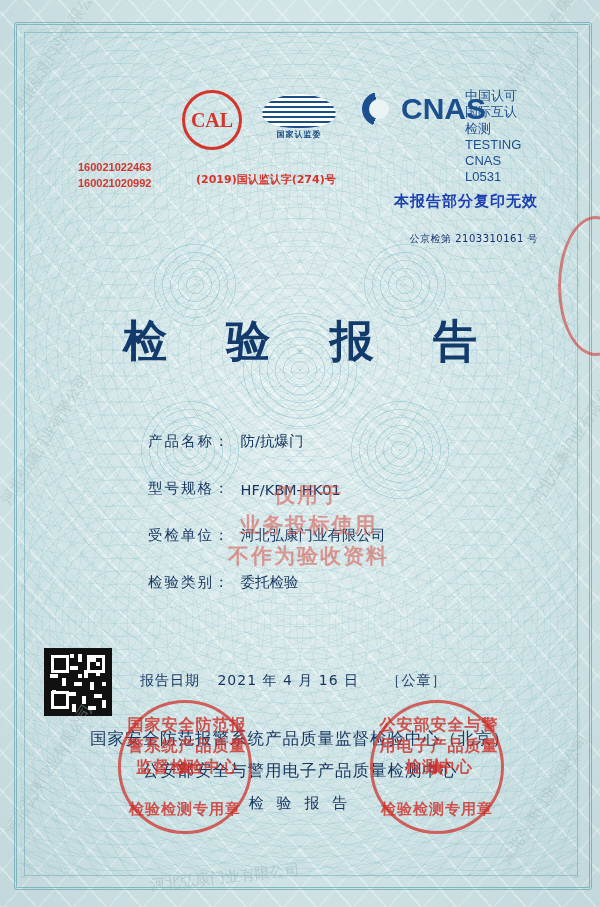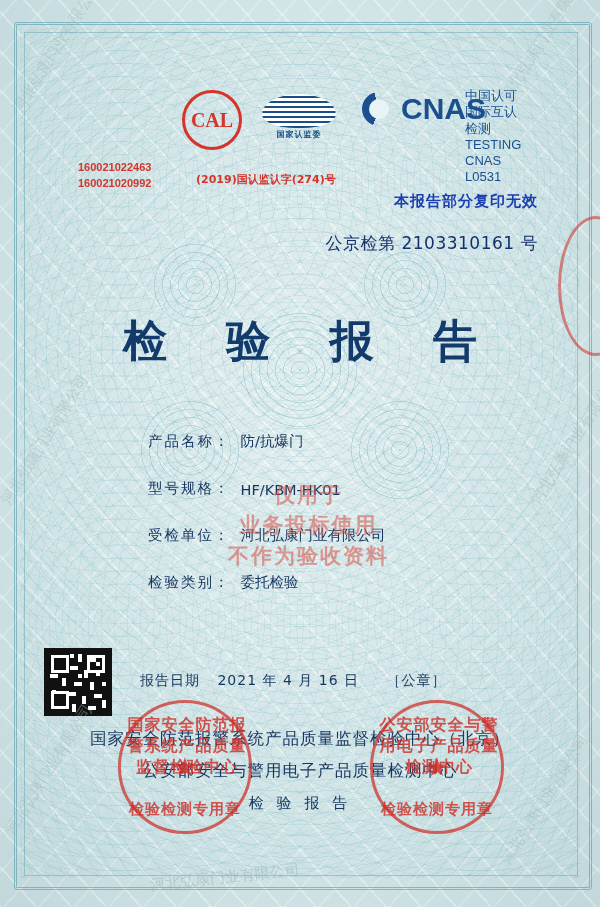--- a/index.html
+++ b/index.html
@@ -106,21 +106,21 @@
   .cnas-auth{
     position:absolute;left:196px;top:172px;
     color:#d5342b;font-size:11px;font-weight:bold;
   }
   .notice{
     position:absolute;right:62px;top:192px;
     color:#1c3fb0;font-size:15px;font-weight:bold;letter-spacing:1px;margin-left:43px;
   }
   .report-no{
     position:absolute;right:62px;top:232px;
-    color:#14306e;font-size:17px;letter-spacing:.5px;
+    color:#14306e;font-size:10px;letter-spacing:.5px;
   }
 
   .title{
     position:absolute;left:0;right:0;top:312px;text-align:center;
     font-size:44px;letter-spacing:22px;color:#123a6b;font-weight:bold;
     text-indent:22px;
     font-family:"DejaVu Sans",sans-serif;
   }
 
   .fields{position:absolute;left:148px;top:432px;width:340px;color:#16355f;font-size:14.5px;}

